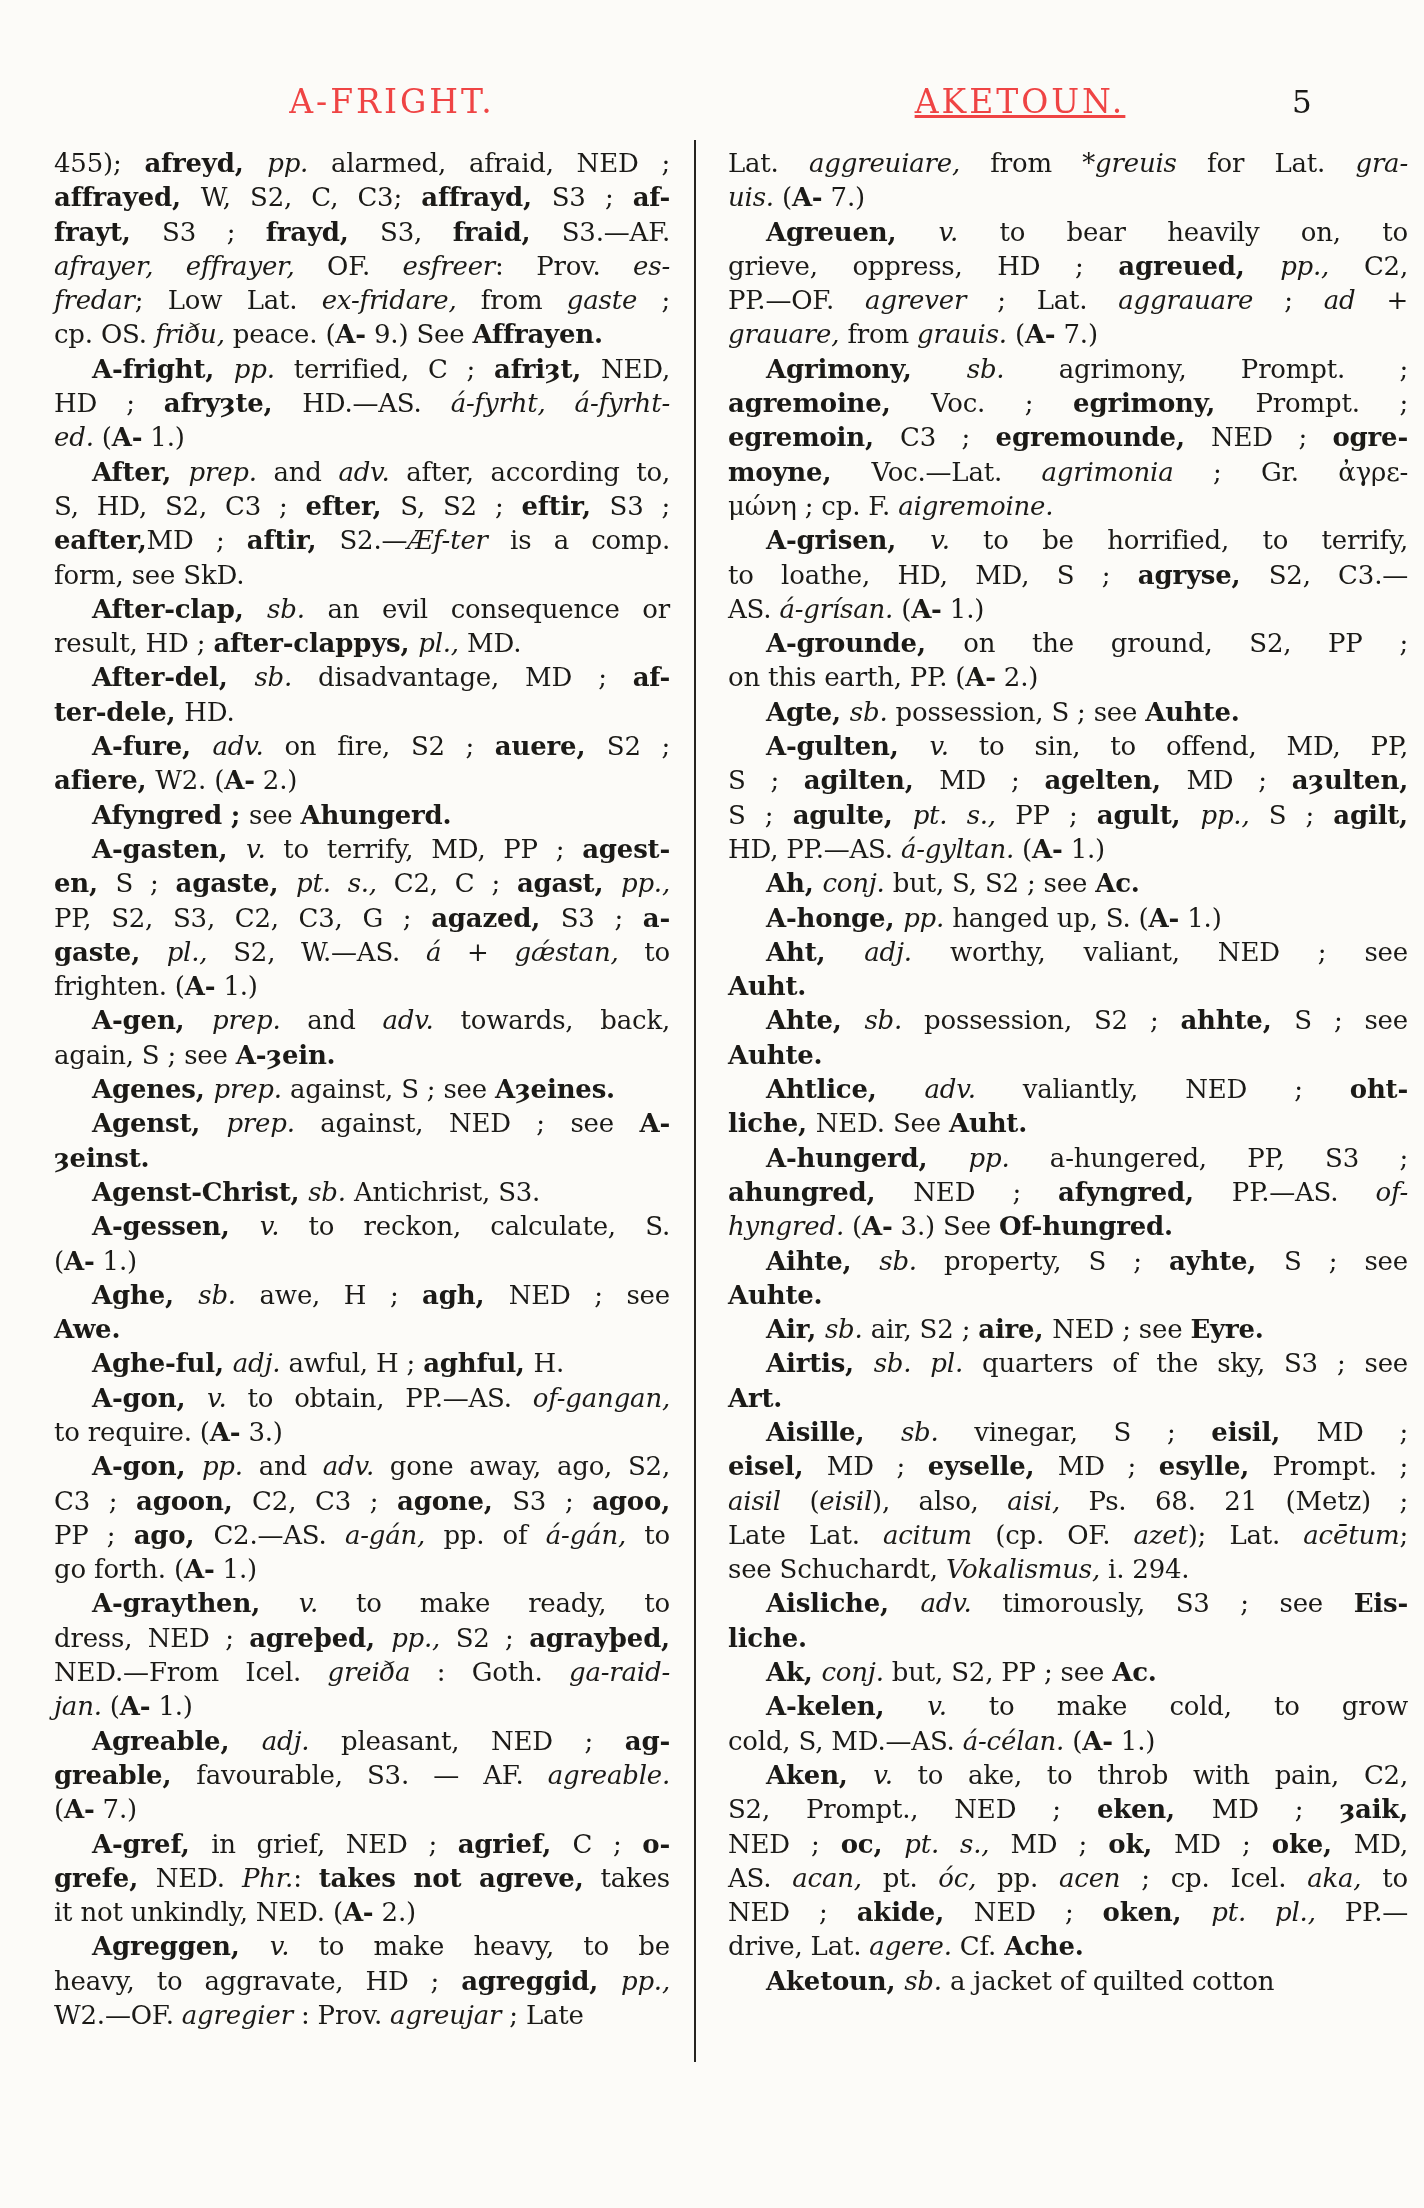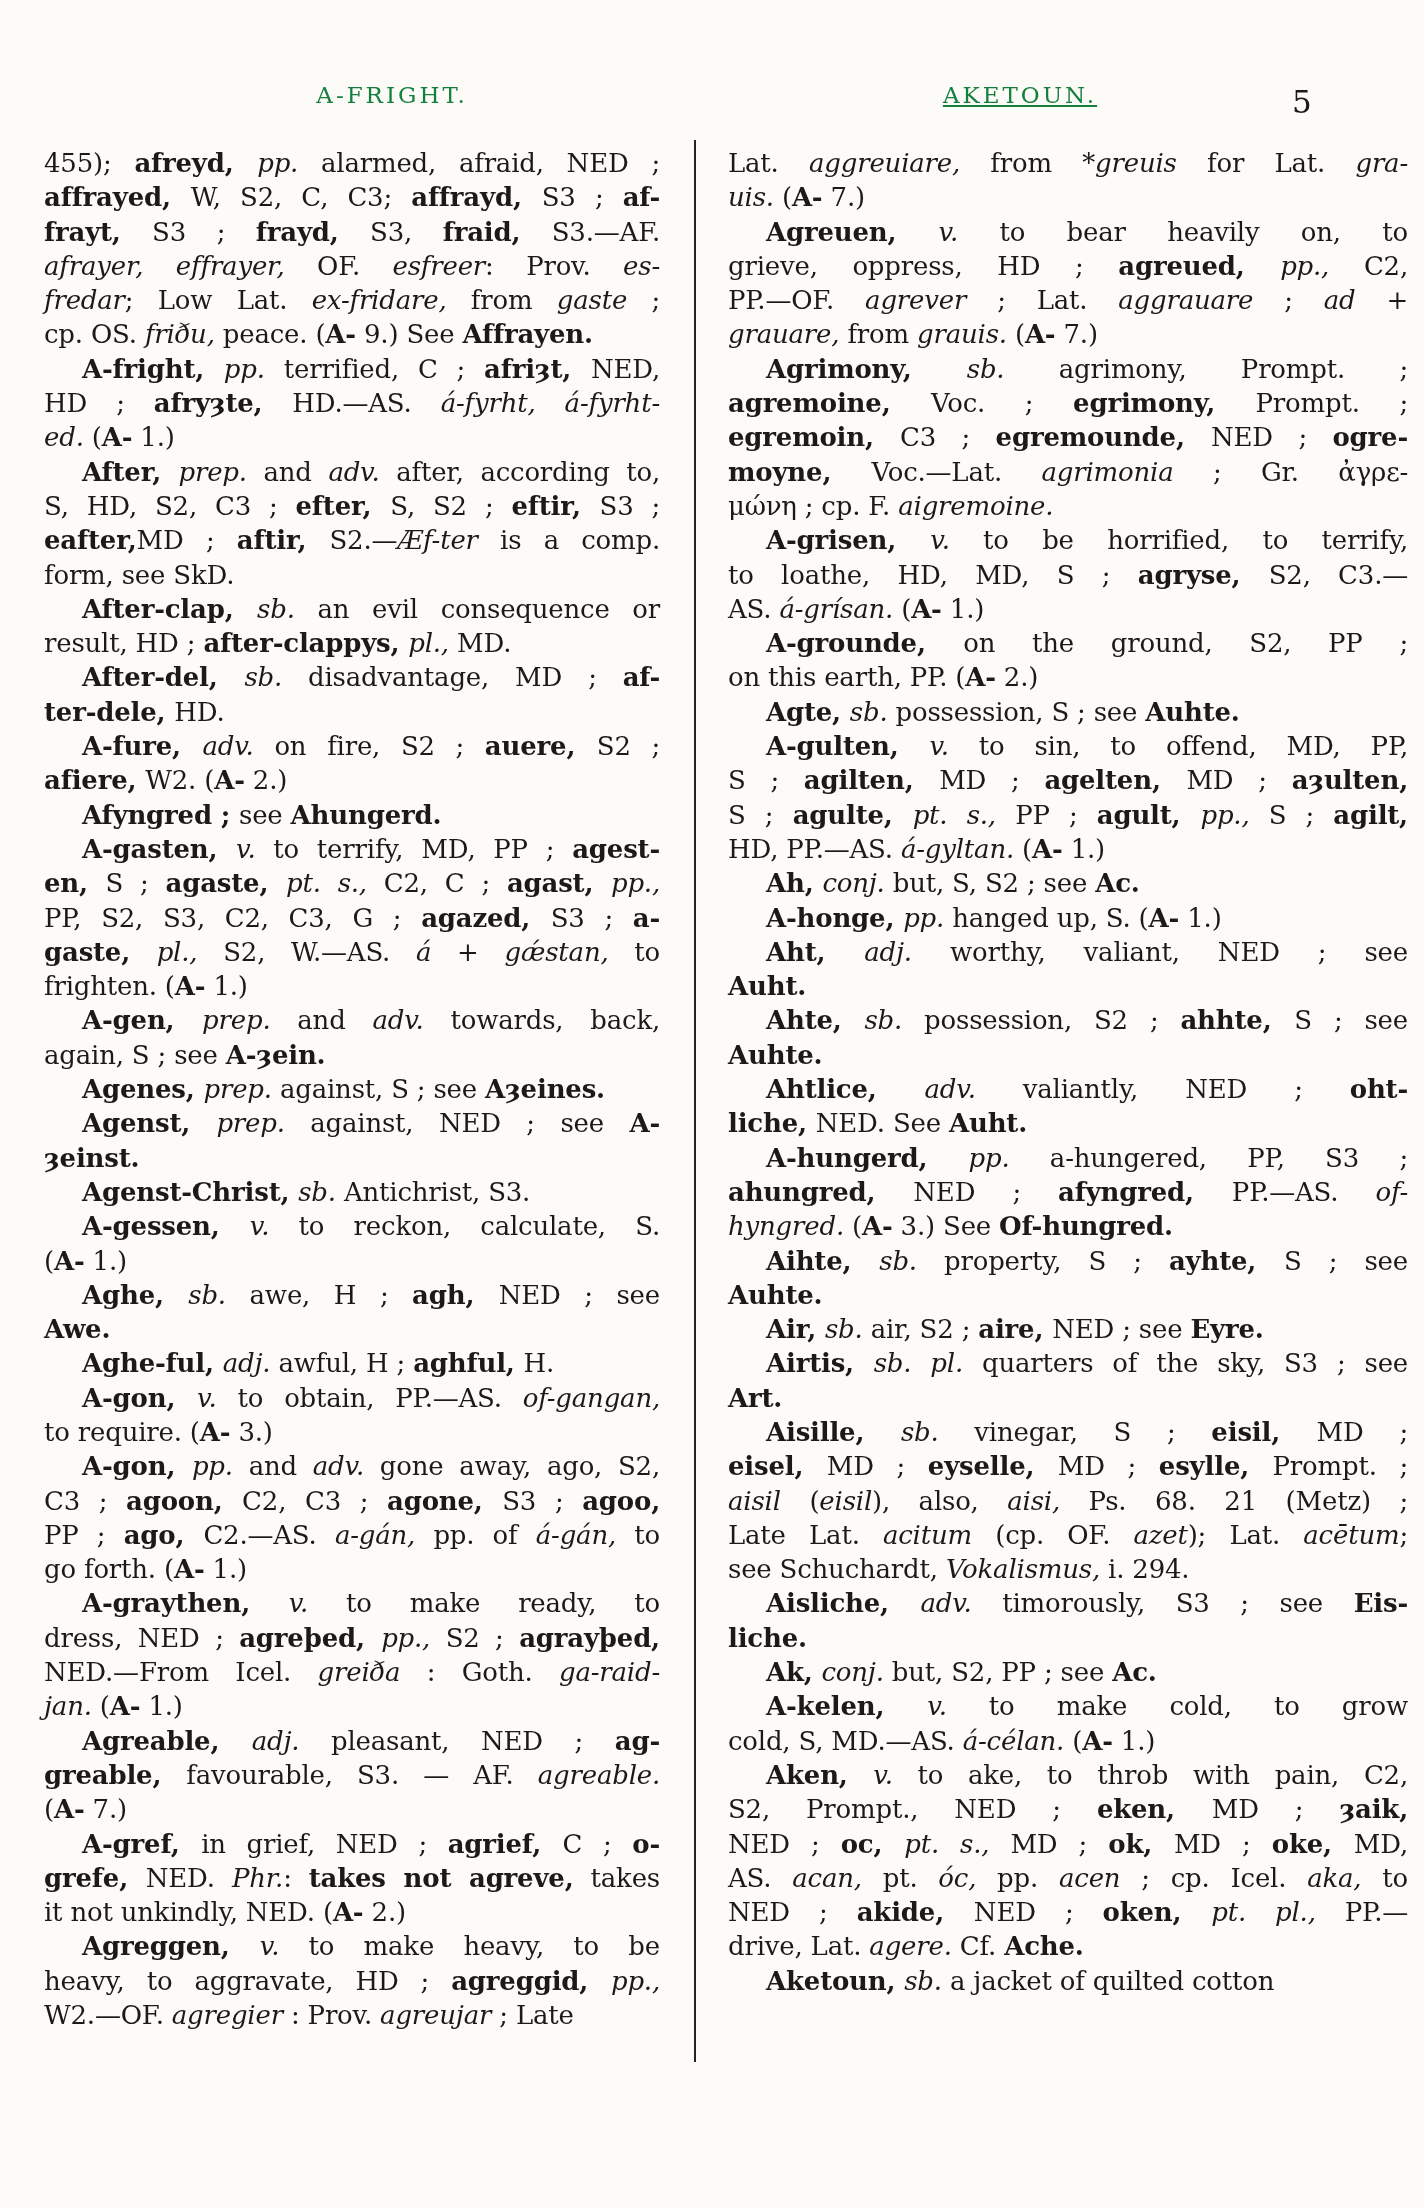--- a/index.html
+++ b/index.html
@@ -3,29 +3,29 @@
 <meta charset="utf-8">
 <style>
   html,body{margin:0;padding:0;}
   body{
     width:1424px;height:2208px;position:relative;overflow:hidden;
     background:#fcfbf8;color:#1b1a17;
     font-family:"DejaVu Serif","Liberation Serif",serif;
   }
   .page{position:absolute;inset:0;}
   .head-title{
-    position:absolute;top:82px;font-size:23px;letter-spacing:3px;
-    transform:translateX(-50%);white-space:nowrap;color:#15803d;
+    position:absolute;top:82px;font-size:33px;letter-spacing:3px;
+    transform:translateX(-50%);white-space:nowrap;color:#ef4444;
   }
   .head-title.left{left:392px;}
   .head-title.right{left:1020px;text-decoration:underline;}
   .page-number{position:absolute;top:84px;left:1292px;font-size:31px;}
   .divider{position:absolute;left:694px;top:140px;width:2px;height:1922px;background:#262420;}
   .col{position:absolute;top:146px;font-size:26px;line-height:34.3px;letter-spacing:-0.2px;text-align:justify;}
-  .col-left{left:44px;width:616px;}
+  .col-left{left:54px;width:616px;}
   .col-right{left:728px;width:680px;}
   .entry{margin:0;padding:0;}
   .line{text-align:justify;text-align-last:justify;min-height:34.3px;}
   .line.last{text-align-last:left;}
   .line.indent{text-indent:38px;}
   .s-b{font-weight:bold;}
   .s-i{font-style:italic;}
   .s-r{font-style:normal;font-weight:normal;}
 </style>
 </head>

